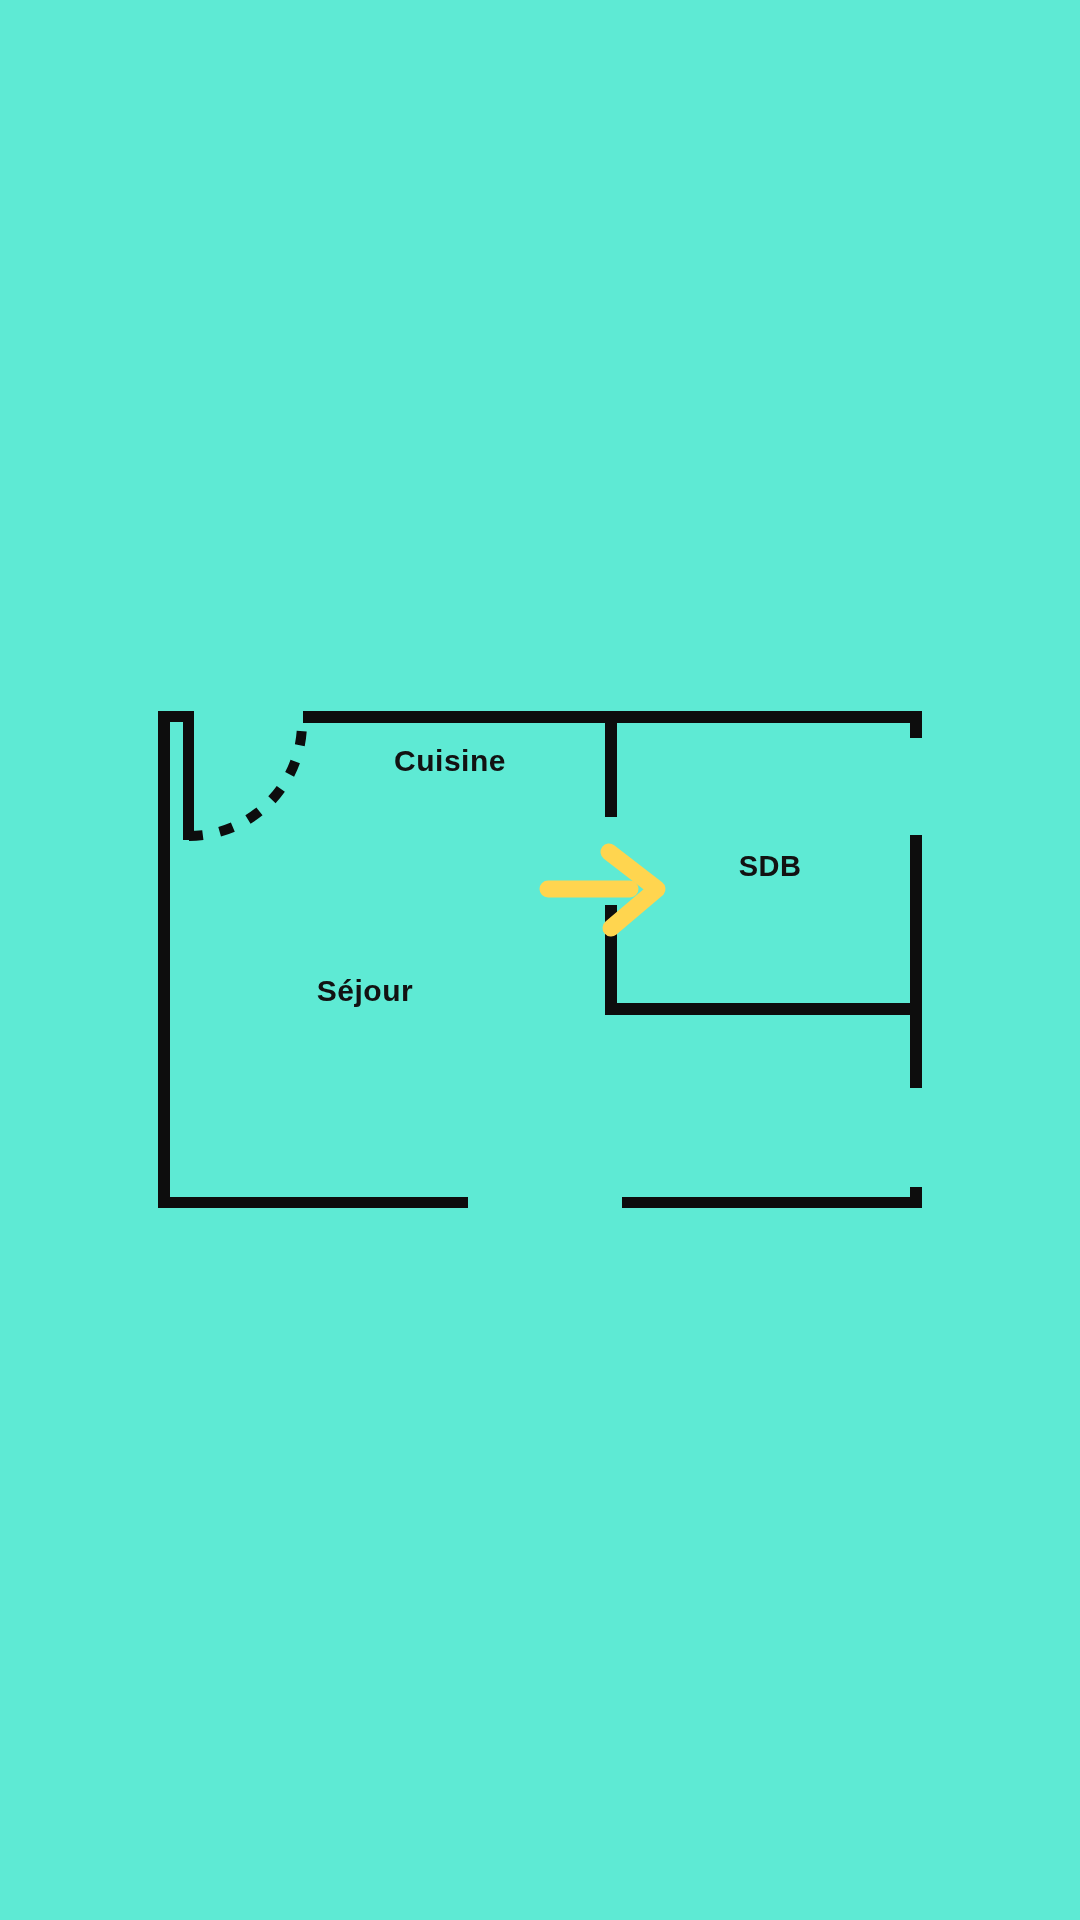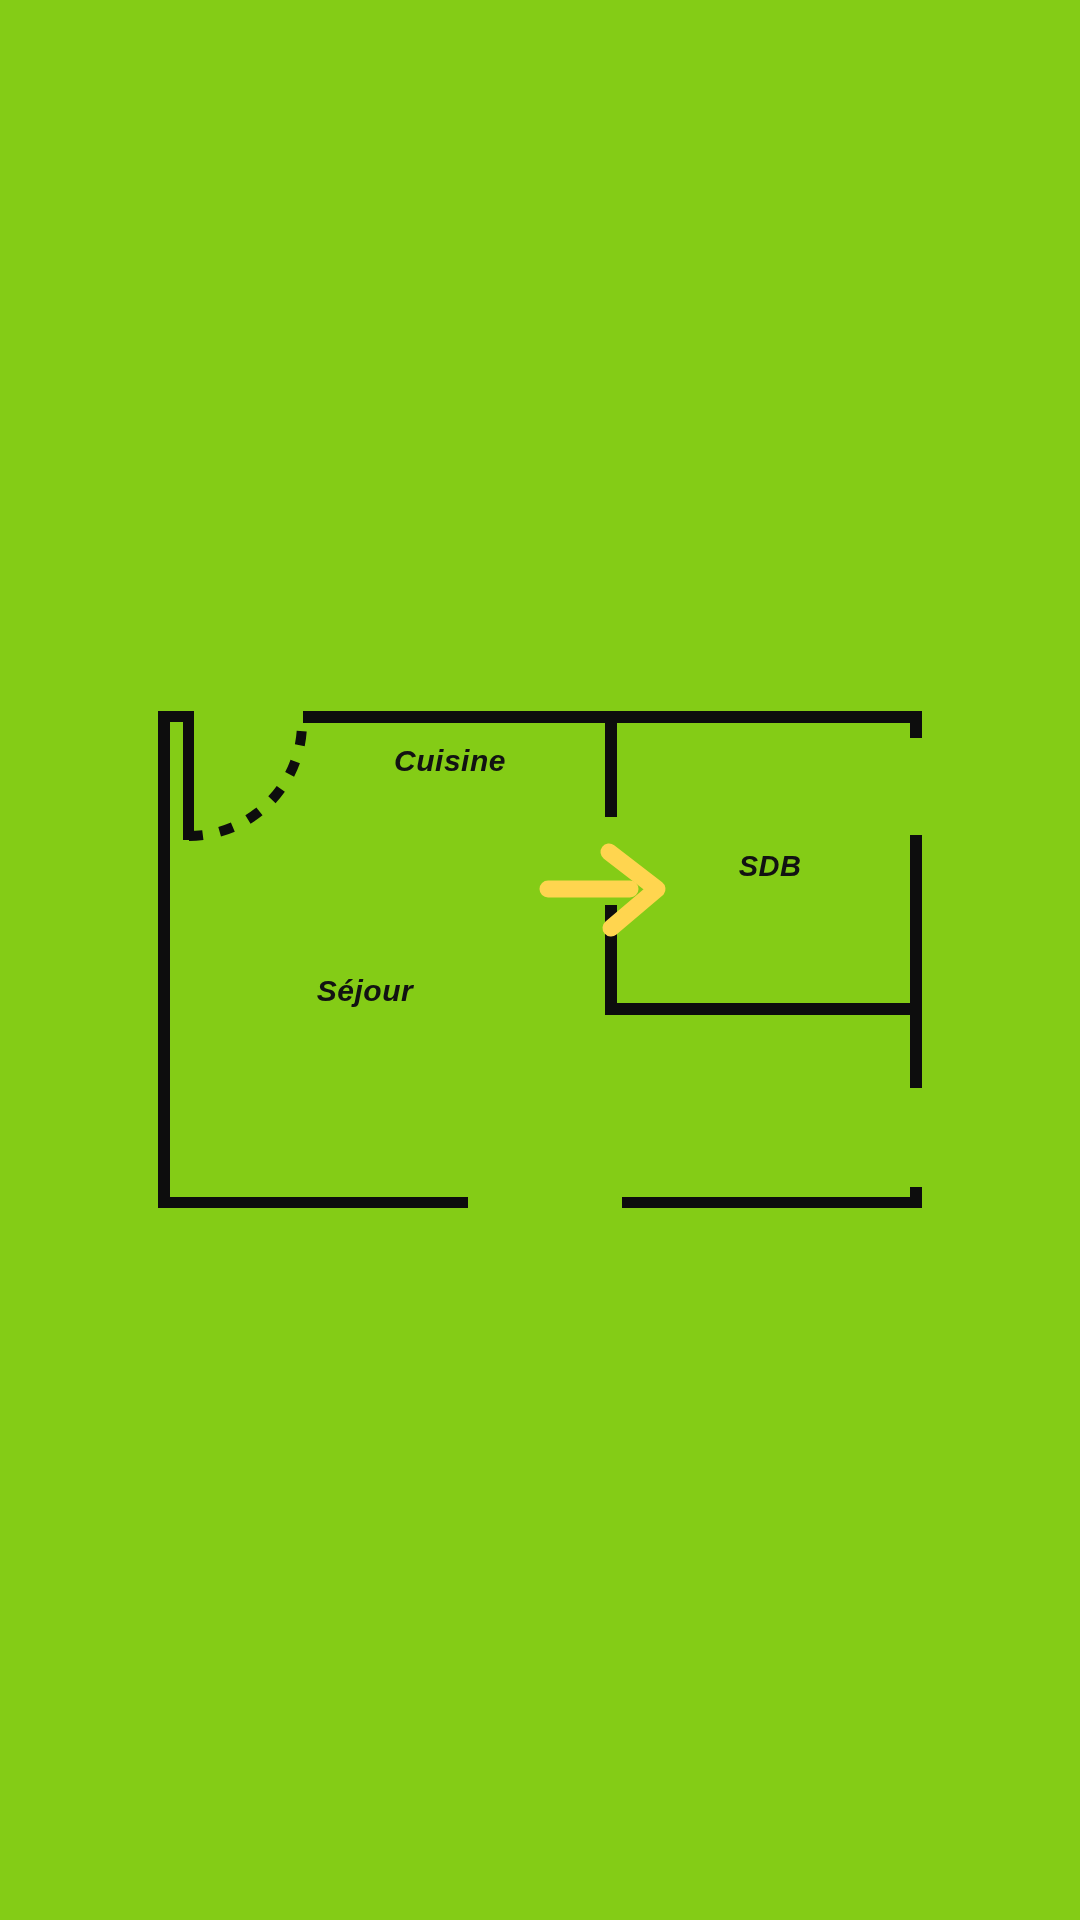--- a/index.html
+++ b/index.html
@@ -4,24 +4,23 @@
 <style>
   html, body {
     margin: 0;
     padding: 0;
     background: #ffffff;
   }
   .screen {
     position: relative;
     width: 1080px;
     height: 1920px;
-    background: #84cc16;
+    background: #5eead4;
     overflow: hidden;
     font-family: "Liberation Sans", sans-serif;
-    font-style: italic;
   }
   .plan-svg {
     position: absolute;
     left: 0;
     top: 0;
     width: 1080px;
     height: 1920px;
   }
   .room-label {
     position: absolute;

